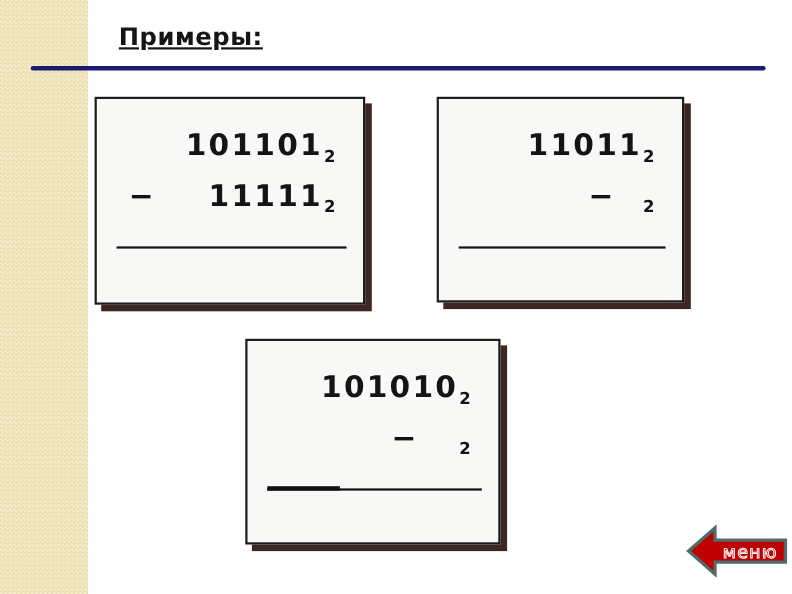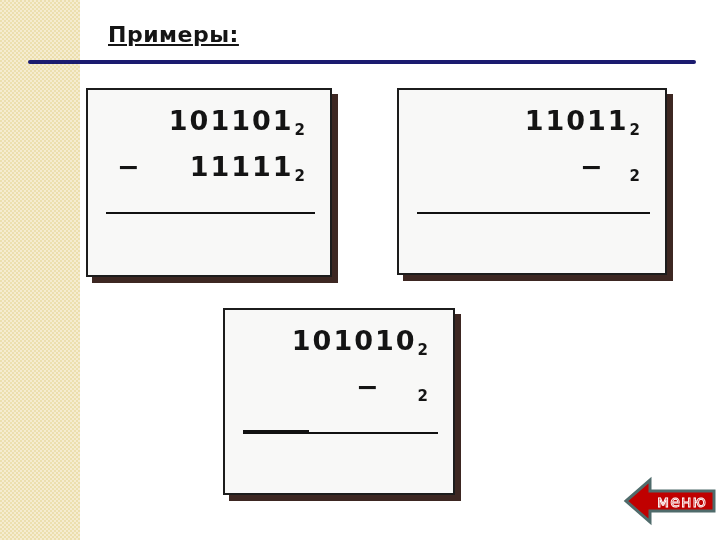--- a/index.html
+++ b/index.html
@@ -26,25 +26,25 @@
   .title-rule {
     position:absolute; left:28px; top:60px; width:668px; height:4px;
     background:#1b1b6f; border-radius:2px;
   }
   
   .card {
     position:absolute;
     background:#f8f8f7;
     border:2px solid #1c1c1c;
     box-shadow:6px 6px 0 #3d2722;
-    padding-top:8px;
+    padding-top:20px;
     color:#141414;
   }
   .card.c1 { left:86px;  top:88px;  width:246px; height:189px; }
-  .card.c2 { left:397px; top:88px;  width:270px; height:187px; }
+  .card.c2 { left:397px; top:88px;  width:225px; height:187px; }
   .card.c3 { left:223px; top:308px; width:232px; height:187px; }
 
   .num-row {
     height:46px; line-height:46px;
     display:flex; align-items:center; justify-content:flex-end;
     padding-right:26px;
     font-size:27px; font-weight:bold; letter-spacing:2px;
     white-space:nowrap;
   }
   .num-row sub {

